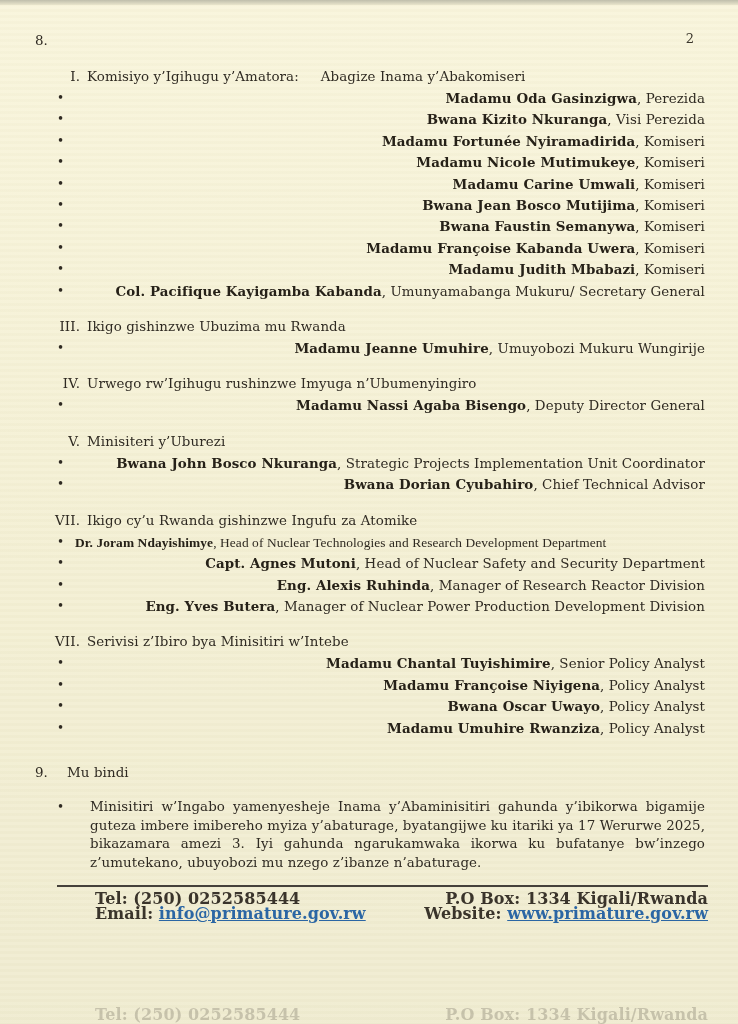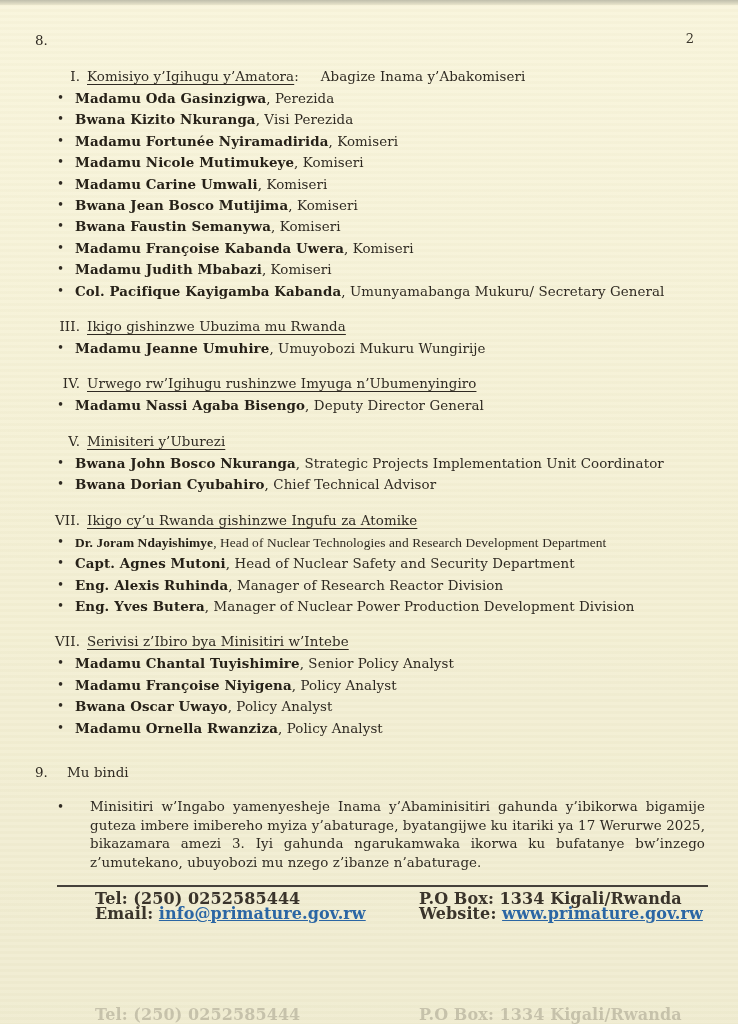--- a/index.html
+++ b/index.html
@@ -16,36 +16,36 @@
   .page-number { position:absolute; top:31px; right:44px; font-size:13px; color:#3a352b; }
 
   .content { padding:0 33px 0 35px; }
 
   .numbered { display:flex; margin-top:23px; }
   .numbered .num { flex:0 0 32px; }
 
   .sec { display:flex; margin-top:17px; margin-bottom:4px; }
   .sec-num { flex:0 0 52px; text-align:right; padding-right:7px; box-sizing:border-box; white-space:nowrap; }
   .sec-title { flex:1; }
-  .u { text-decoration:underline; text-underline-offset:2.5px; text-decoration-thickness:1px; }
+  .u { text-underline-offset:2.5px; text-decoration-thickness:1px; }
   .it { margin-left:22px; }
 
   .member { position:relative; padding-left:40px; line-height:21.4px; }
   .member .bullet { position:absolute; left:22px; top:0; font-size:12px; }
   .member b { font-weight:bold; color:#262118; }
   .member.wrap .mtext { text-align:justify;font-family:Liberation Serif, serif; }
-  .mtext { display:block; }
+  .mtext { display:block;text-align:right; }
 
   .item9 { margin-top:26px; }
   .para { position:relative; margin:18px 0 0 22px; padding-left:33px; line-height:18.6px; text-align:justify; }
   .para .bullet { position:absolute; left:0; top:0; font-size:12px; }
 
   .footer { margin:13px 30px 0 57px; border-top:2px solid #45413a; padding-top:5px; display:flex; font-size:16px; font-weight:bold; line-height:14.5px; color:#3a342b; }
   .f-left { flex:0 0 362px; padding-left:38px; box-sizing:border-box; }
-  .f-right { flex:1; }
+  .f-right { flex:1;text-align:right; }
   .flink { text-decoration:underline; cursor:pointer; }
 
   .ghost { position:absolute; top:1008px; left:0; right:0; opacity:0.22; filter:blur(0.4px); }
   .ghost .footer { border-top:none; margin-top:0; padding-top:0; }
 </style>
 </head>
 <body>
 
 <div class="top-edge"></div>
 <div class="page-number">2</div>
@@ -166,21 +166,21 @@
   <div class="member">
       <span class="bullet">•</span>
       <span class="mtext"><b>Madamu Françoise Niyigena</b><span>, Policy Analyst</span></span>
     </div>
   <div class="member">
       <span class="bullet">•</span>
       <span class="mtext"><b>Bwana Oscar Uwayo</b><span>, Policy Analyst</span></span>
     </div>
   <div class="member">
       <span class="bullet">•</span>
-      <span class="mtext"><b>Madamu Ornella Rwanziza</b><span>, Policy Analyst</span></span>
+      <span class="mtext"><b>Madamu Umuhire Rwanziza</b><span>, Policy Analyst</span></span>
     </div>
 
   <div class="item9">
     <div class="numbered" style="margin-top:0;">
       <span class="num">9.</span>
       <span>Mu bindi</span>
     </div>
     <div class="para">
       <span class="bullet">•</span>
       <span>Minisitiri w’Ingabo yamenyesheje Inama y’Abaminisitiri gahunda y’ibikorwa bigamije guteza imbere imibereho myiza y’abaturage, byatangijwe ku itariki ya 17 Werurwe 2025, bikazamara amezi 3. Iyi gahunda ngarukamwaka ikorwa ku bufatanye bw’inzego z’umutekano, ubuyobozi mu nzego z’ibanze n’abaturage.</span>

